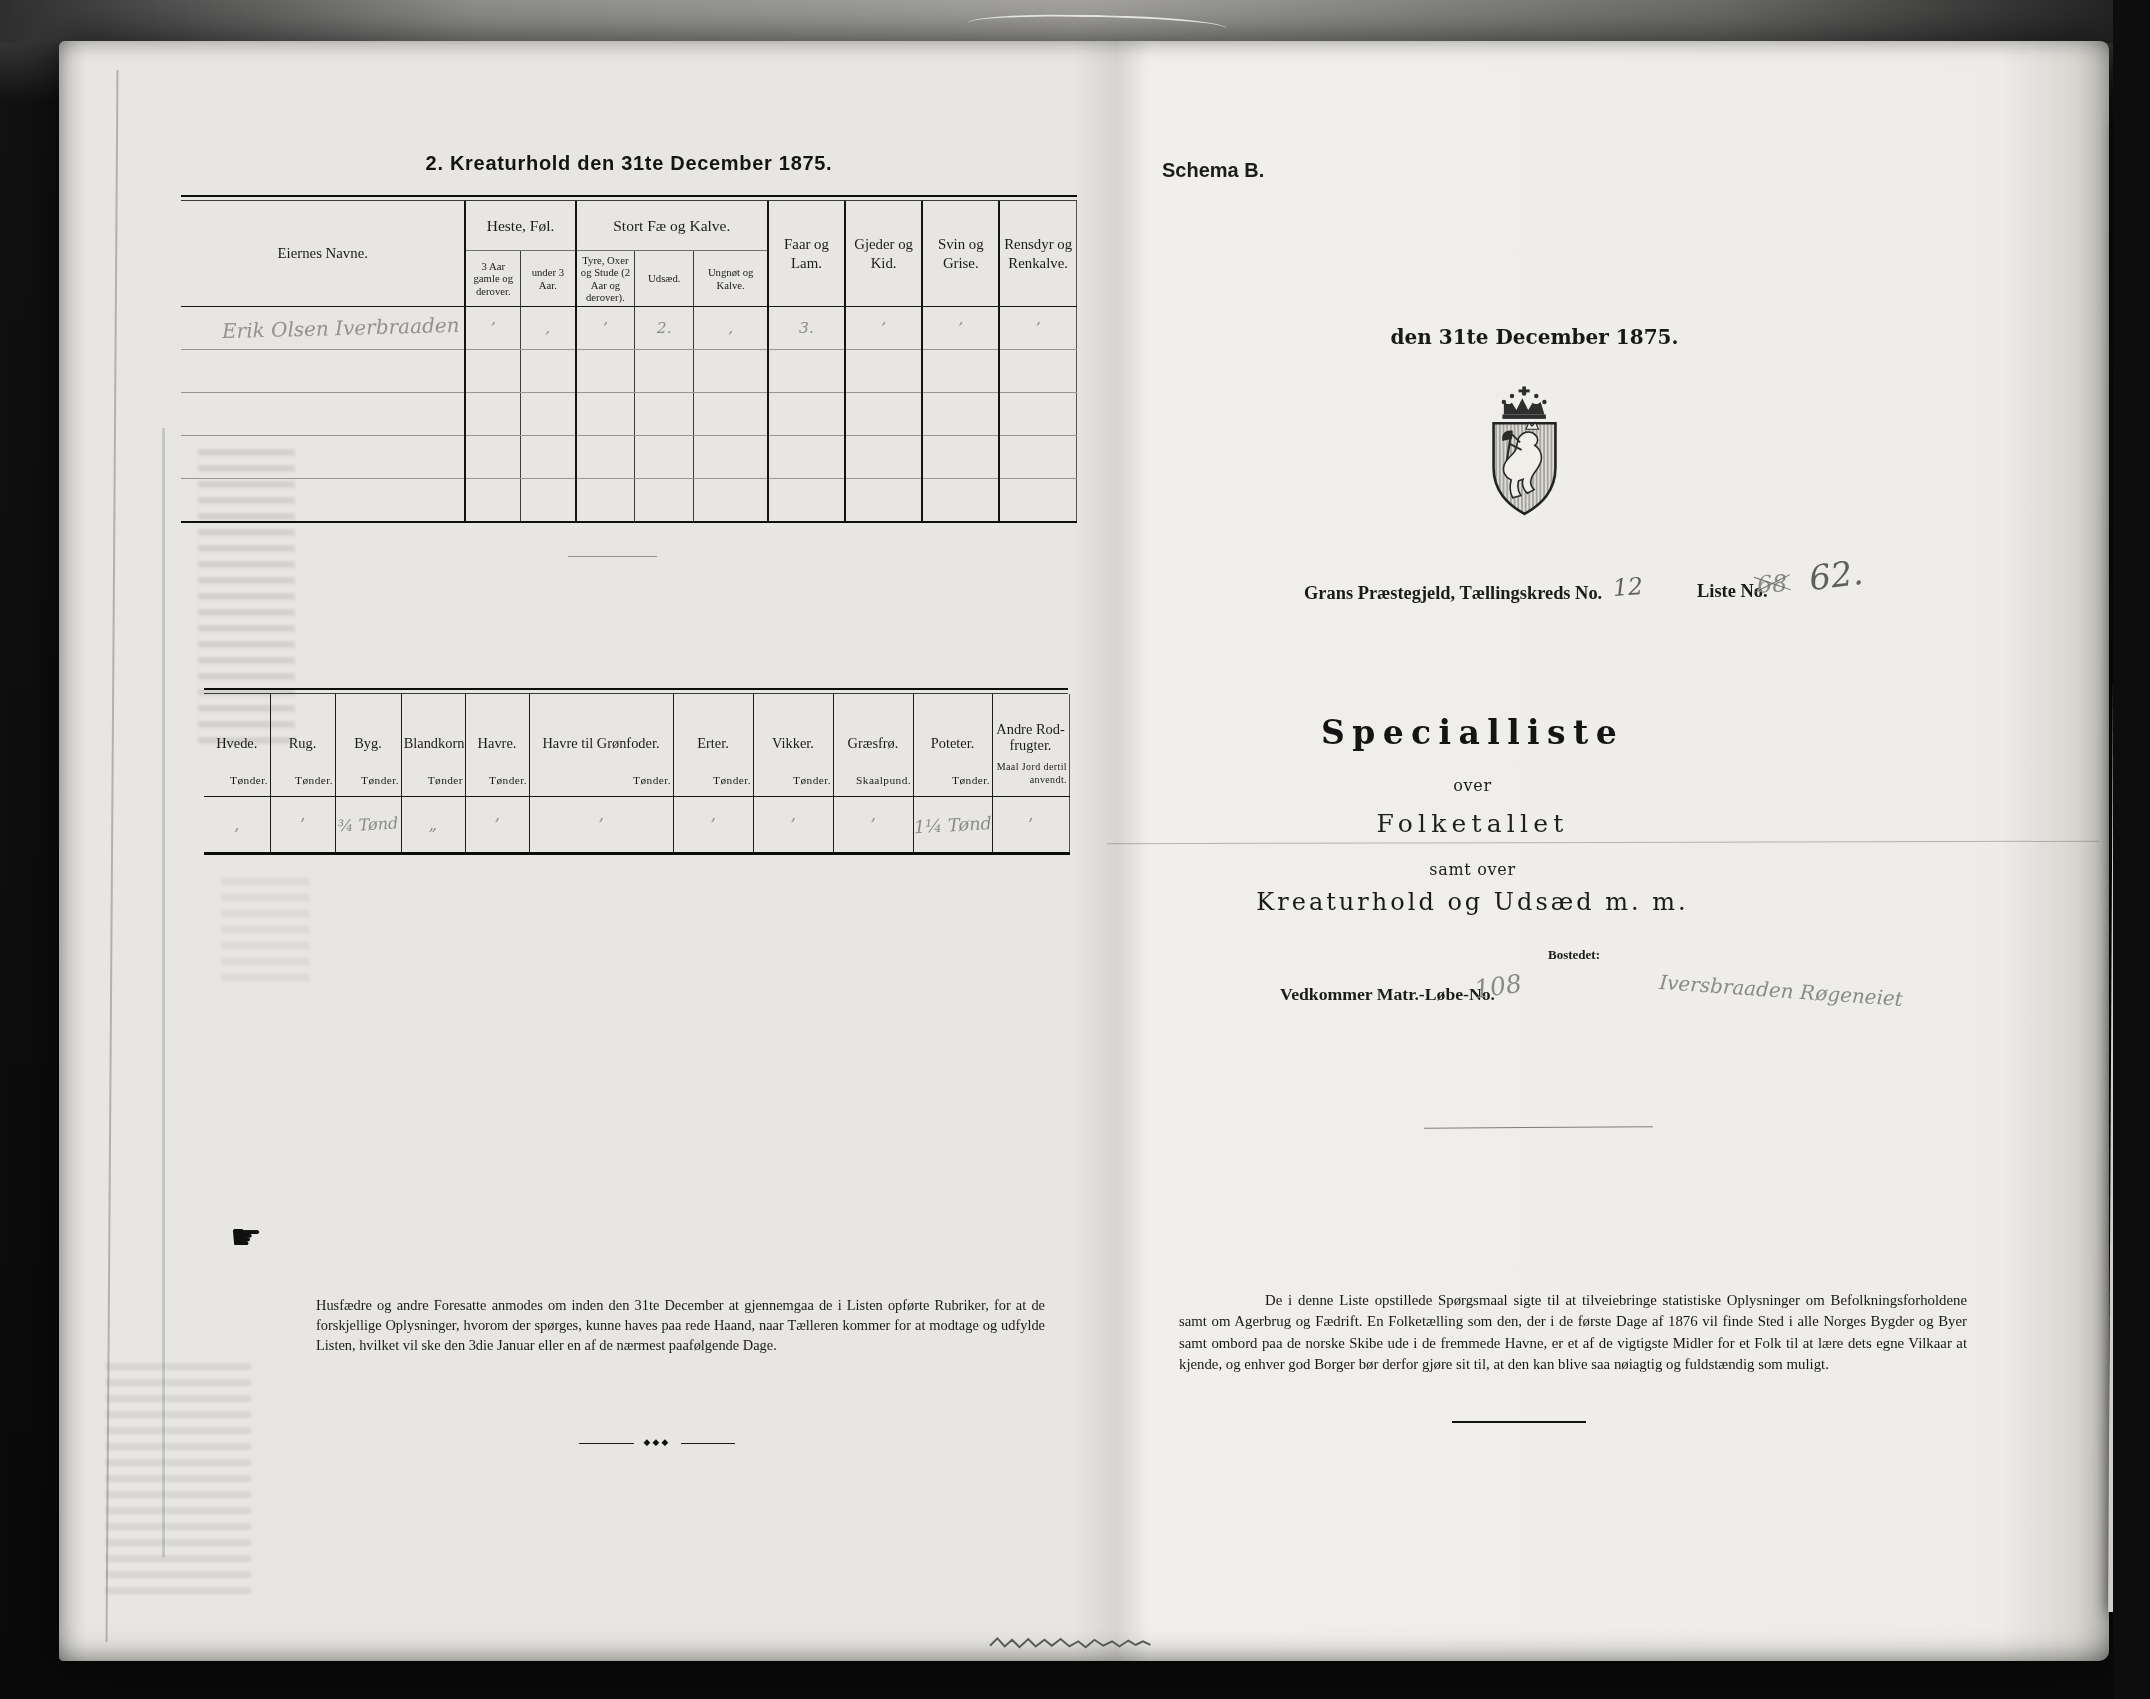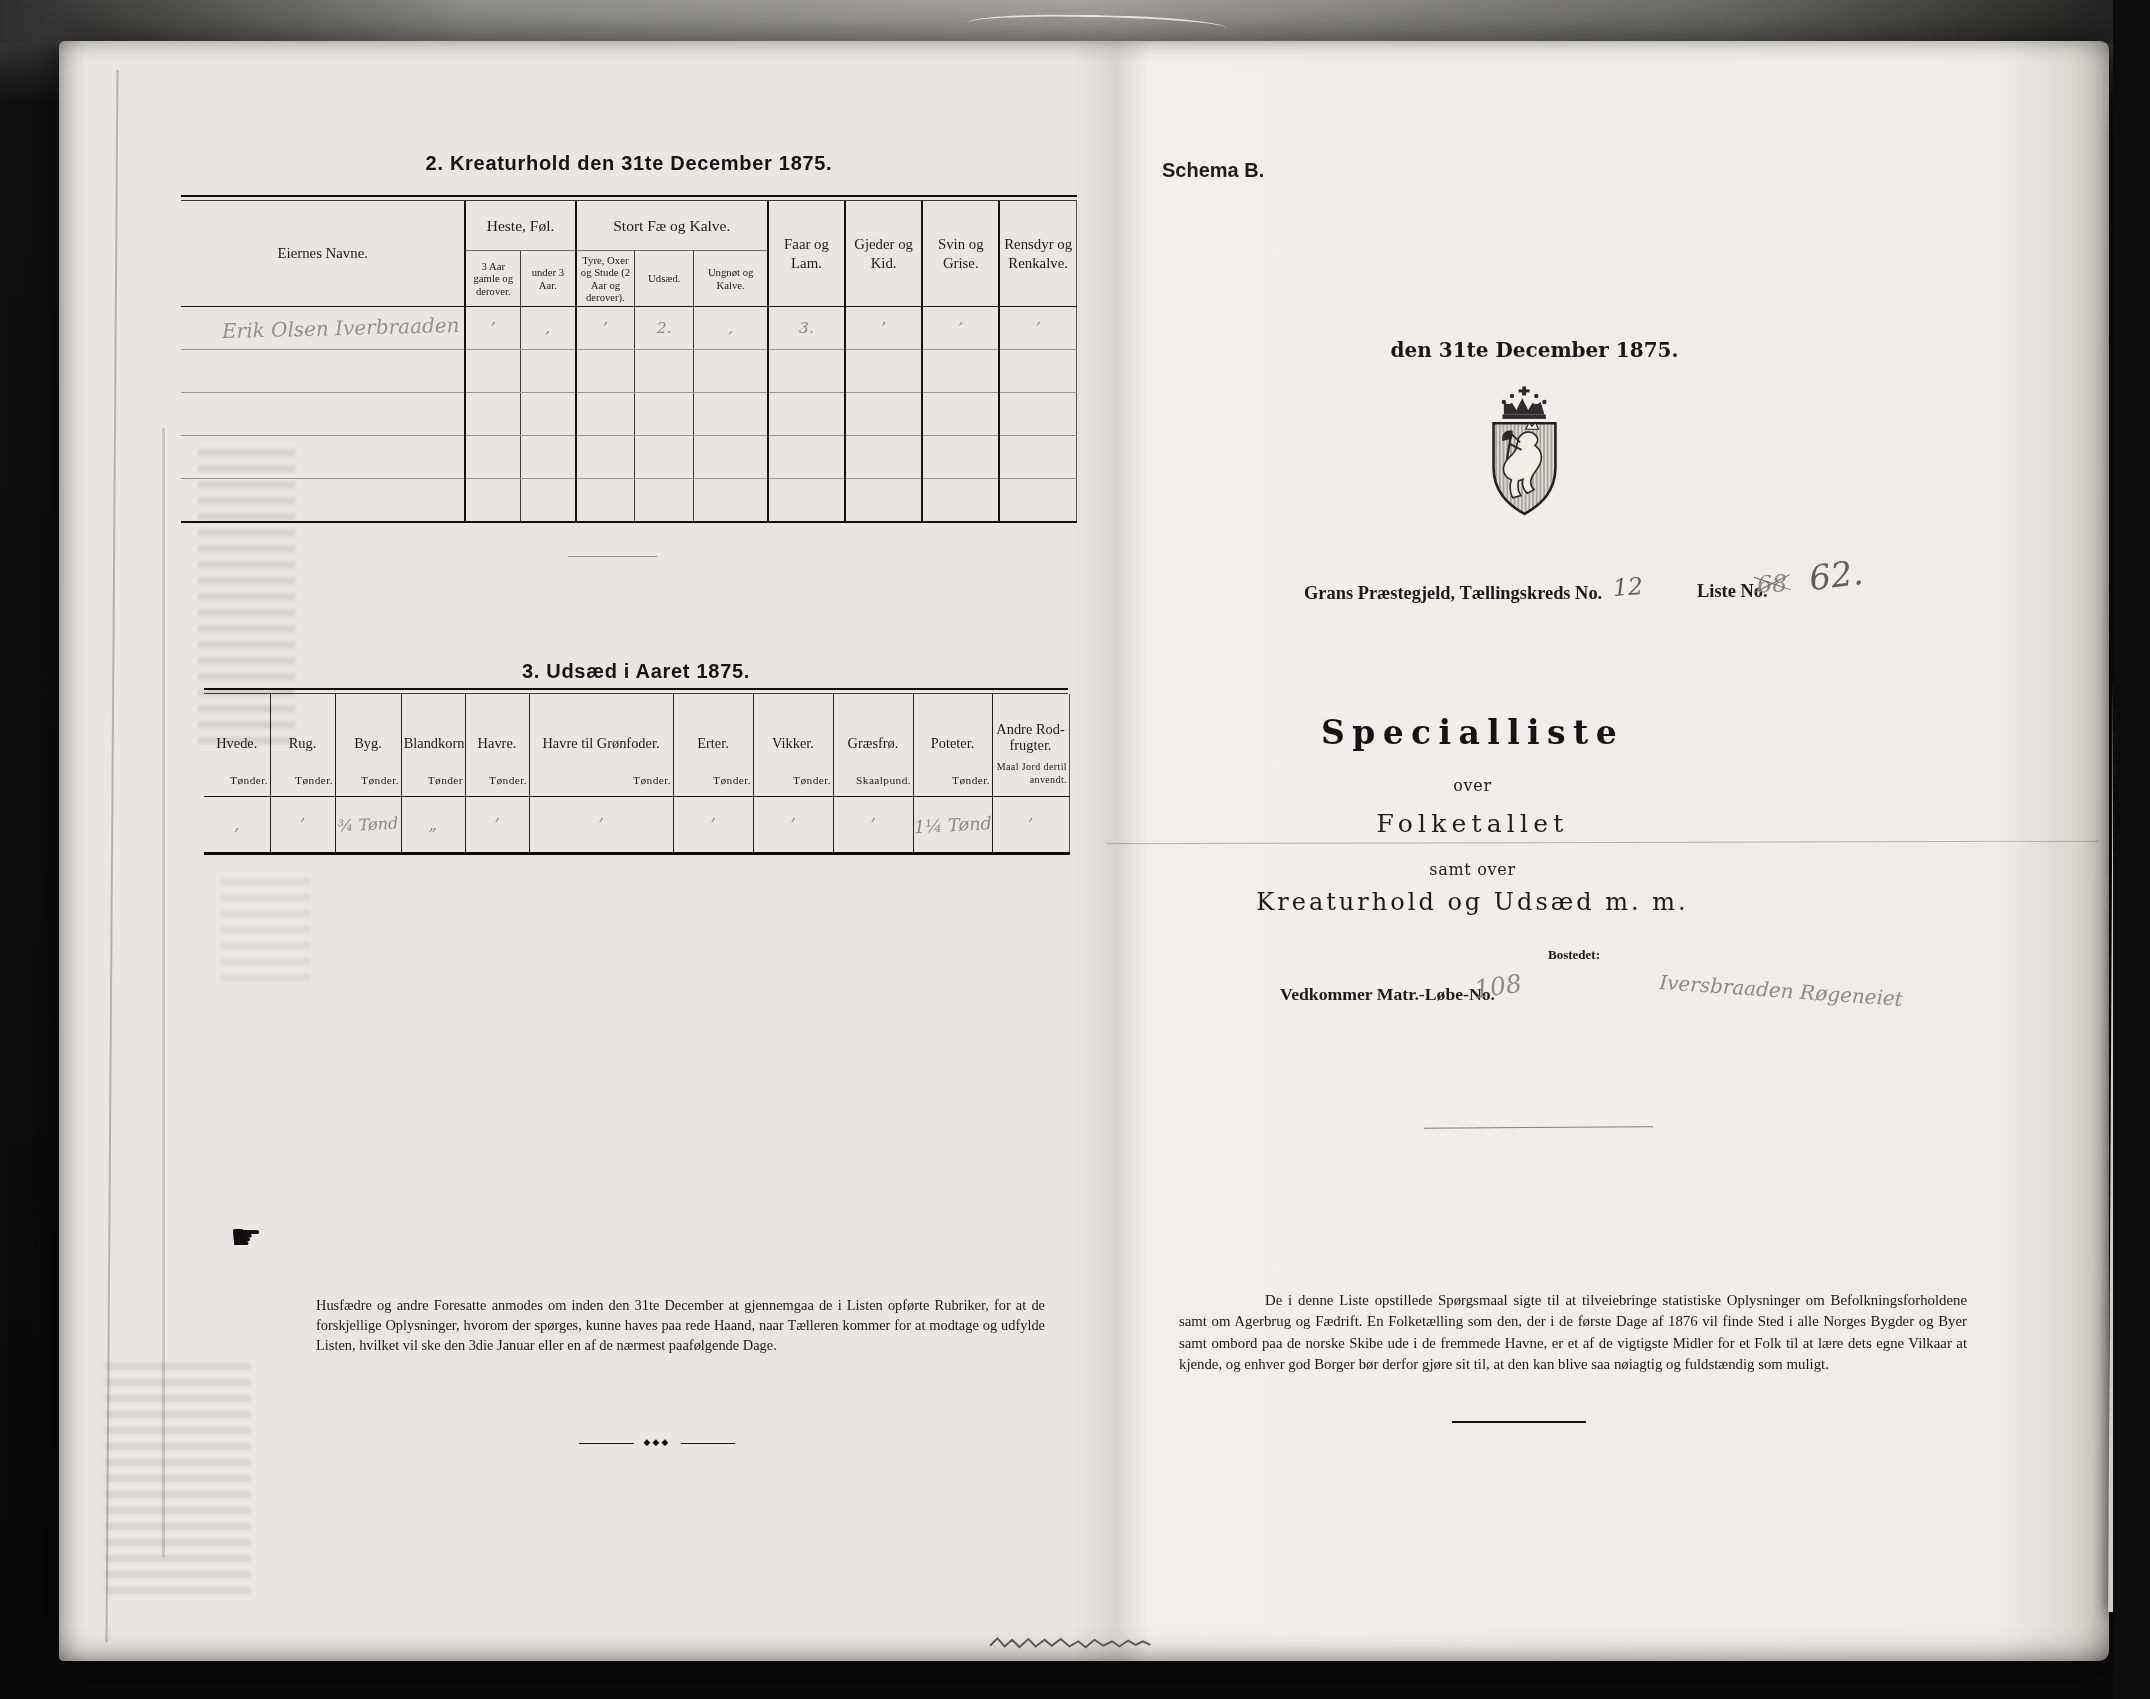--- a/index.html
+++ b/index.html
@@ -26,21 +26,21 @@
   .ghost.g2{left:105px;top:1363px;width:146px;height:235px;opacity:.42;}
   .ghost.g3{left:221px;top:878px;width:89px;height:111px;opacity:.3;}
 
   
   .t-title{position:absolute;text-align:center;font-family:"Liberation Sans",sans-serif;font-weight:bold;
         font-size:20px;letter-spacing:0.7px;color:#141414;}
   .schema{position:absolute;left:1162px;top:159px;font-family:"Liberation Sans",sans-serif;font-weight:bold;
         font-size:20px;color:#1c1c1c;}
   .main-title{position:absolute;left:1247px;top:263px;width:575px;text-align:center;
         font-family:"DejaVu Serif",serif;font-weight:bold;font-size:33px;letter-spacing:0.7px;color:#121212;}
-  .date-line{position:absolute;left:1247px;top:338px;width:575px;text-align:center;
+  .date-line{position:absolute;left:1247px;top:325px;width:575px;text-align:center;
         font-family:"DejaVu Serif",serif;font-weight:bold;font-size:20px;color:#181818;}
   .sub-head{position:absolute;left:1210px;width:525px;text-align:center;font-family:"DejaVu Serif",serif;}
   .spec{top:713px;font-weight:bold;font-size:33px;letter-spacing:7.4px;color:#141414;}
   .over{top:776px;font-size:16px;letter-spacing:0.7px;}
   .folket{top:809px;font-size:25px;letter-spacing:5.2px;color:#1f1f1f;}
   .samt{top:860px;font-size:16px;letter-spacing:0.7px;}
   .kreat{top:888px;font-size:24px;letter-spacing:3px;color:#1a1a1a;}
 
   
   .pen{font-family:"DejaVu Serif",serif;font-style:italic;color:#8a8a8a;}
@@ -220,21 +220,20 @@
             <td class="bl-h"></td>
             <td class="bl-h"></td>
             <td class="bl-h"></td>
           </tr>
       </tbody>
     </table>
   </div>
 
   <div class="mini-rule"></div>
 
-  <div class="t-title" style="left:204px;top:660px;width:864px;">3. Udsæd i Aaret 1875.</div>
 
   <div class="tblwrap" style="left:204px;top:688px;width:864px;">
     <div class="dbl"></div>
     <table class="t3">
       <colgroup>
         <col style="width:66px">
           <col style="width:65px">
           <col style="width:66px">
           <col style="width:64px">
         <col style="width:64px">

